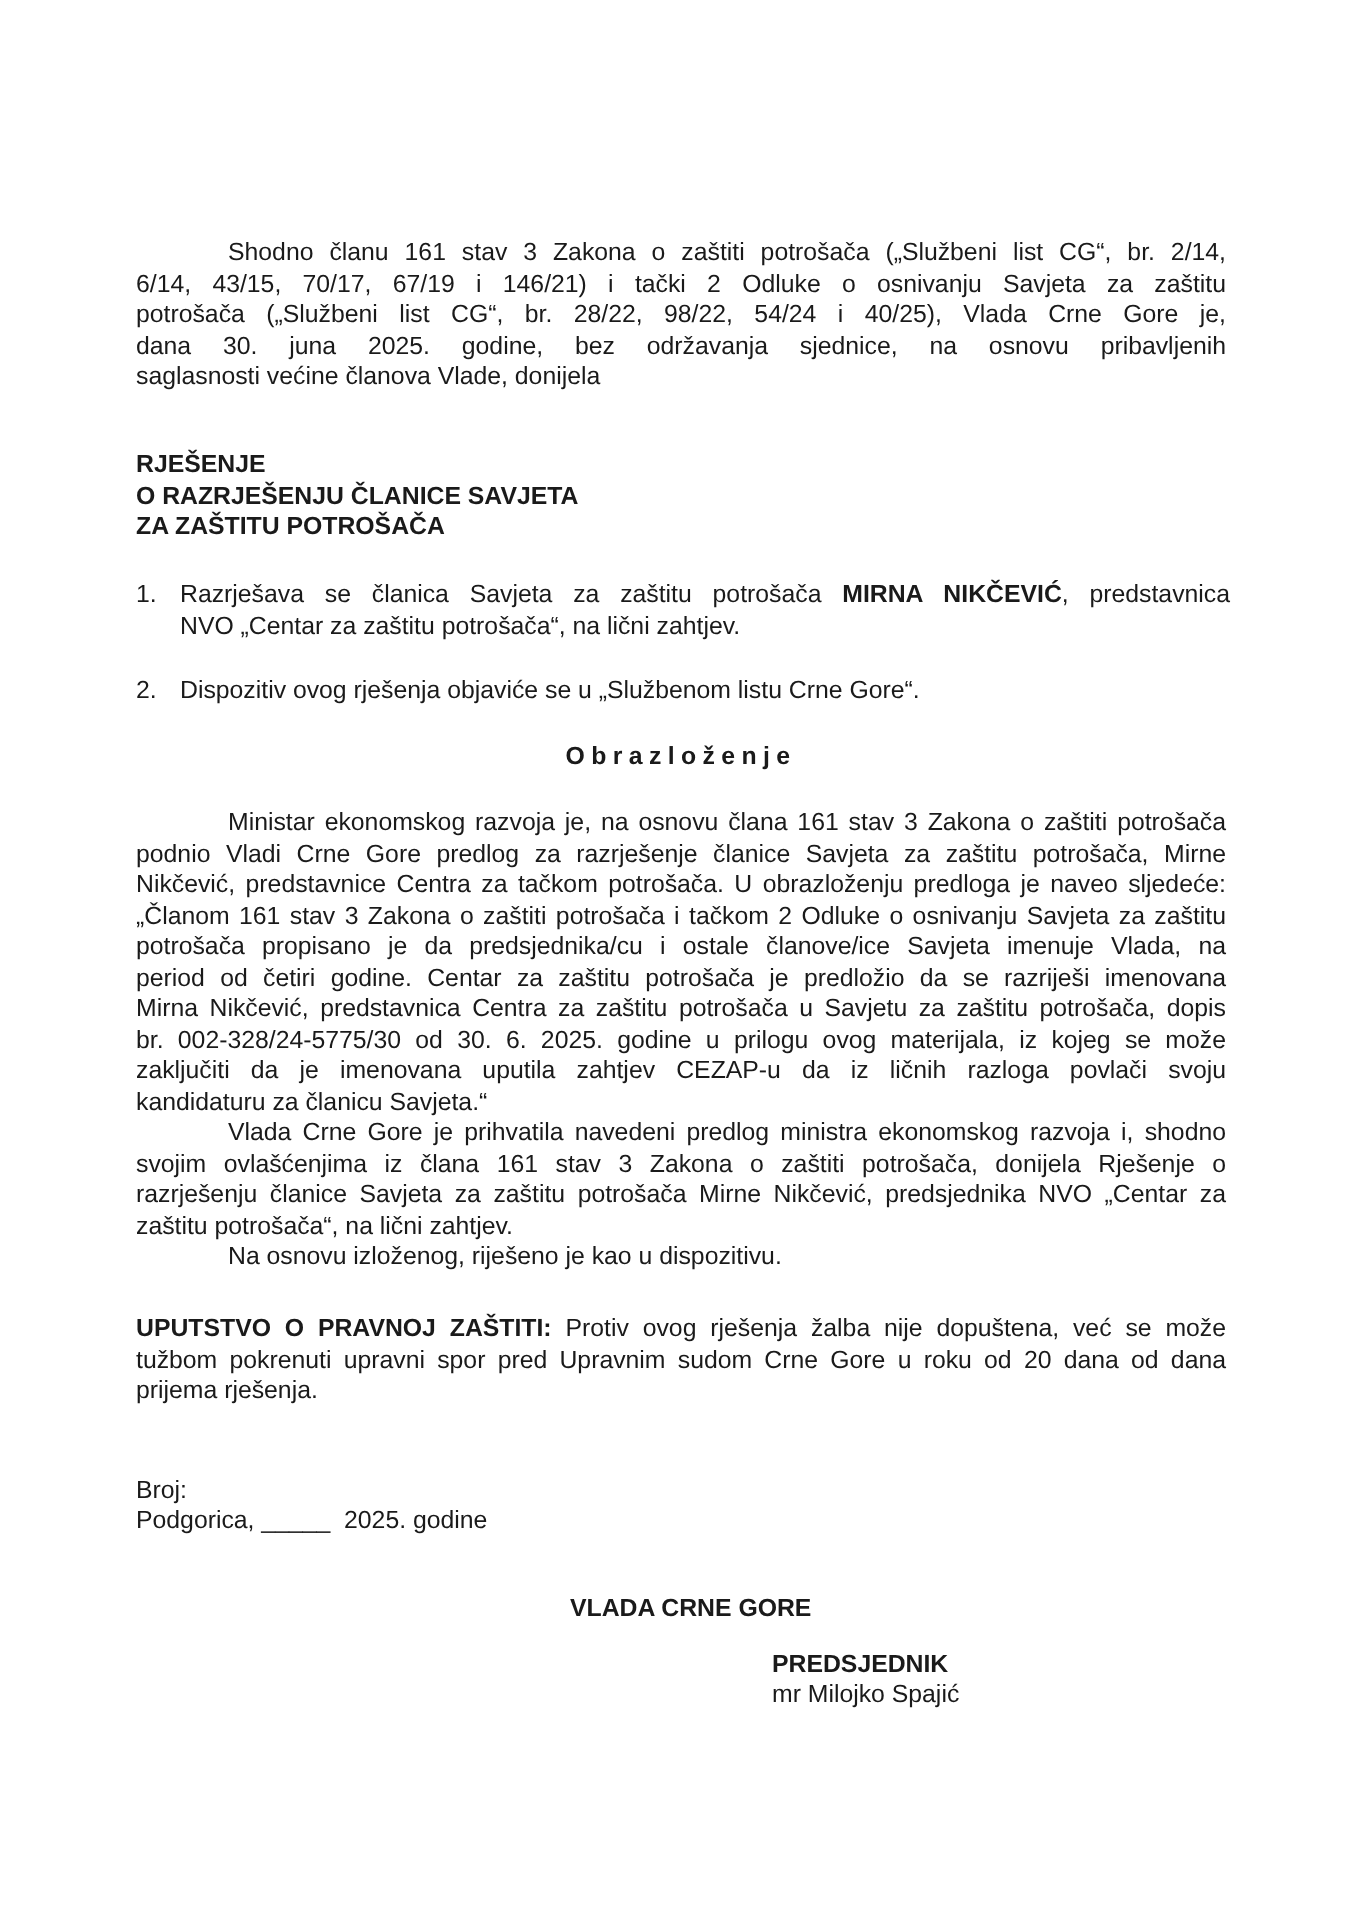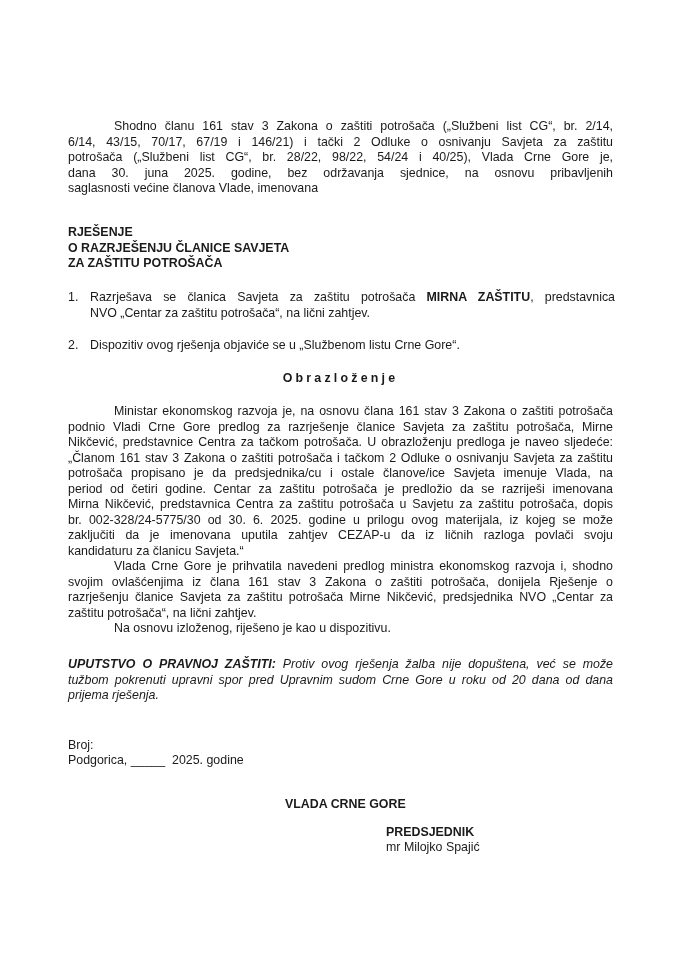--- a/index.html
+++ b/index.html
@@ -19,33 +19,33 @@
 </head>
 <body>
 
 <div class="page">
 
   <div class="blk" style="top:119px;">
     <span class="line" style="padding-left:46px;">Shodno članu 161 stav 3 Zakona o zaštiti potrošača („Službeni list CG“, br. 2/14,</span>
     <span class="line">6/14, 43/15, 70/17, 67/19 i 146/21) i tački 2 Odluke o osnivanju Savjeta za zaštitu</span>
     <span class="line">potrošača („Službeni list CG“, br. 28/22, 98/22, 54/24 i 40/25), Vlada Crne Gore je,</span>
     <span class="line">dana 30. juna 2025. godine, bez održavanja sjednice, na osnovu pribavljenih</span>
-    <span class="line last">saglasnosti većine članova Vlade, imenovana</span>
+    <span class="line last">saglasnosti većine članova Vlade, donijela</span>
   </div>
 
   <div class="blk center" style="top:225px; left:68px; width:545px;">
     <div>RJEŠENJE</div>
     <div>O RAZRJEŠENJU ČLANICE SAVJETA</div>
     <div>ZA ZAŠTITU POTROŠAČA</div>
   </div>
 
   <div class="ol-item" style="top:290px;">
     <span class="ol-num">1.</span>
     <span class="line">
-      <span>Razrješava se članica Savjeta za zaštitu potrošača </span><span class="bold">MIRNA ZAŠTITU</span><span>, predstavnica</span>
+      <span>Razrješava se članica Savjeta za zaštitu potrošača </span><span class="bold">MIRNA NIKČEVIĆ</span><span>, predstavnica</span>
     </span>
     <span class="line last">NVO „Centar za zaštitu potrošača“, na lični zahtjev.</span>
   </div>
 
   <div class="ol-item" style="top:338px;">
     <span class="ol-num">2.</span>
     <span>Dispozitiv ovog rješenja objaviće se u „Službenom listu Crne Gore“.</span>
   </div>
 
   <div class="blk spaced" style="top:371px;">Obrazloženje</div>
@@ -61,21 +61,21 @@
     <span class="line">br. 002-328/24-5775/30 od 30. 6. 2025. godine u prilogu ovog materijala, iz kojeg se može</span>
     <span class="line">zaključiti da je imenovana uputila zahtjev CEZAP-u da iz ličnih razloga povlači svoju</span>
     <span class="line last">kandidaturu za članicu Savjeta.“</span>
     <span class="line" style="padding-left:46px;">Vlada Crne Gore je prihvatila navedeni predlog ministra ekonomskog razvoja  i, shodno</span>
     <span class="line">svojim ovlašćenjima iz člana 161 stav 3 Zakona o zaštiti potrošača, donijela Rješenje o</span>
     <span class="line">razrješenju članice Savjeta za zaštitu potrošača Mirne Nikčević, predsjednika NVO „Centar za</span>
     <span class="line last">zaštitu potrošača“, na lični zahtjev.</span>
     <span class="line last" style="padding-left:46px;">Na osnovu izloženog, riješeno je kao u dispozitivu.</span>
   </div>
 
-  <div class="blk" style="top:657px;font-style:italic;">
+  <div class="blk" style="top:657px;">
     <span class="line">
       <span class="bold">UPUTSTVO O PRAVNOJ ZAŠTITI:</span><span> Protiv ovog rješenja žalba nije dopuštena, već se može</span>
     </span>
     <span class="line">tužbom pokrenuti upravni spor pred Upravnim sudom Crne Gore u roku od 20 dana od dana</span>
     <span class="line last">prijema rješenja.</span>
   </div>
 
   <div class="blk" style="top:738px;">Broj:</div>
   <div class="blk" style="top:753px; white-space:pre;">Podgorica, _____  2025. godine</div>
 

